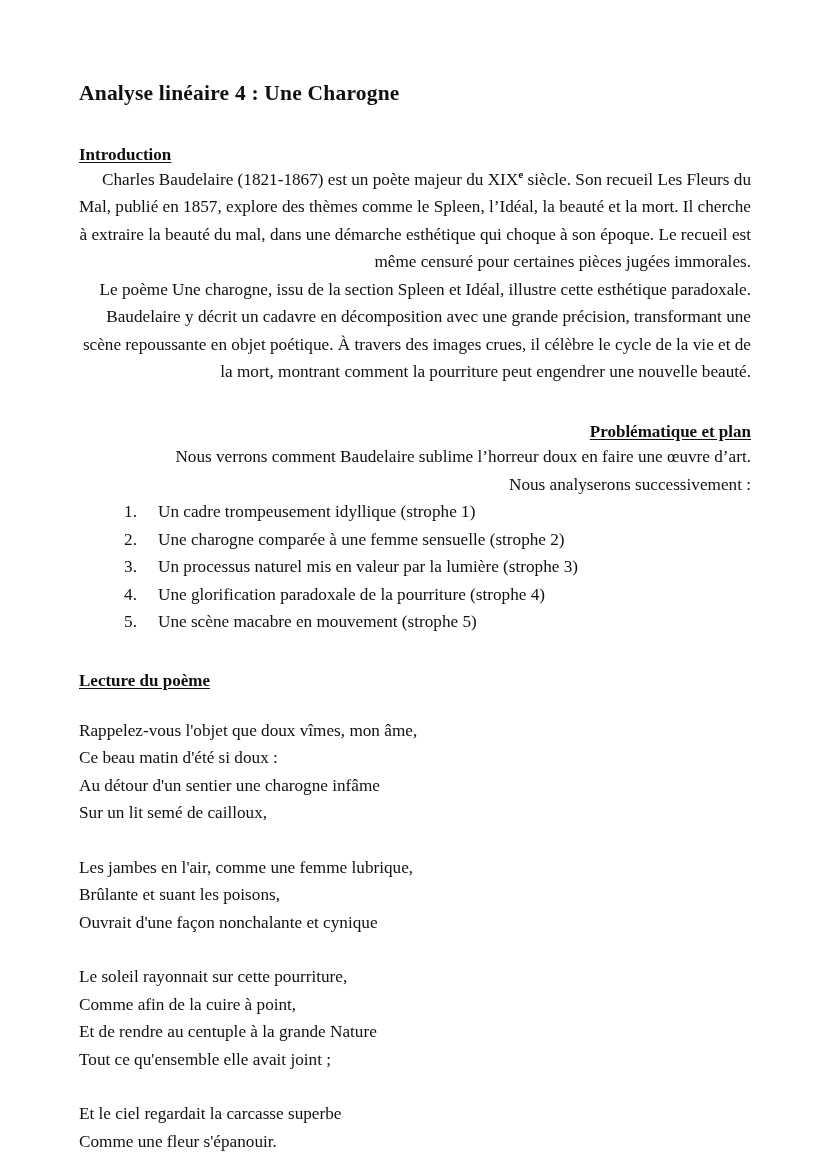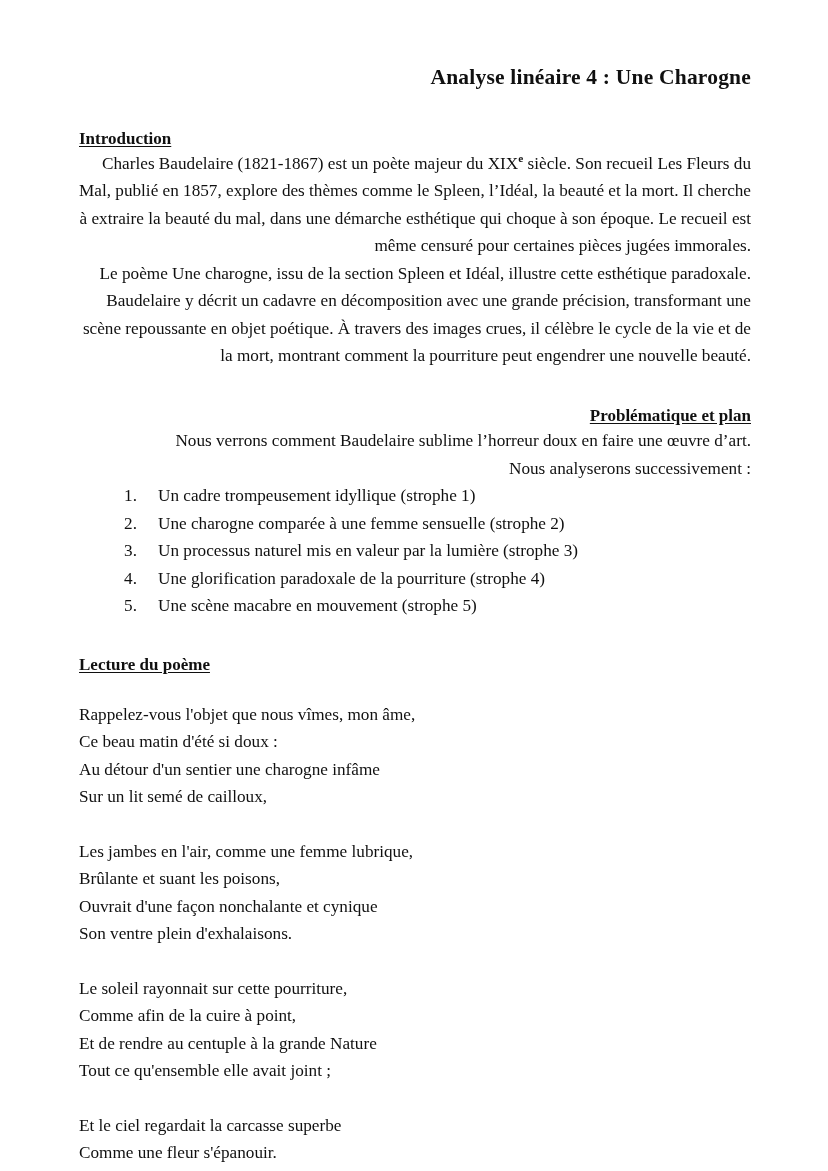--- a/index.html
+++ b/index.html
@@ -25,24 +25,24 @@
   .content {
     position: absolute;
     left: 79px;
     top: 0;
     width: 672px;
   }
 
   
   .doc-title {
     margin: 0;
-    padding-top: 64px;
+    padding-top: 80px;
     font-size: 21.5px;
     font-weight: bold;
-    text-align: right;
+    text-align: left;
     letter-spacing: 0.2px;
     line-height: 1.25;
   }
 
   
   .section-heading {
     margin: 0;
     font-size: 17px;
     font-weight: bold;
     text-decoration: underline;
@@ -143,31 +143,30 @@
       </li>
       <li>
         <span class="num">5.</span>
         <span>Une scène macabre en mouvement (strophe 5)</span>
       </li>
     </ol>
 
     <h2 class="section-heading h-lecture">Lecture du poème</h2>
 
     <div class="stanza stanza-1">
-      <span class="verse">Rappelez-vous l'objet que nous vîmes, mon âme,</span>
+      <span class="verse">Rappelez-vous l'objet que doux vîmes, mon âme,</span>
       <span class="verse">Ce beau matin d'été si doux :</span>
       <span class="verse">Au détour d'un sentier une charogne infâme</span>
       <span class="verse">Sur un lit semé de cailloux,</span>
     </div>
 
     <div class="stanza stanza-2">
       <span class="verse">Les jambes en l'air, comme une femme lubrique,</span>
       <span class="verse">Brûlante et suant les poisons,</span>
       <span class="verse">Ouvrait d'une façon nonchalante et cynique</span>
-      <span class="verse">Son ventre plein d'exhalaisons.</span>
     </div>
 
     <div class="stanza stanza-3">
       <span class="verse">Le soleil rayonnait sur cette pourriture,</span>
       <span class="verse">Comme afin de la cuire à point,</span>
       <span class="verse">Et de rendre au centuple à la grande Nature</span>
       <span class="verse">Tout ce qu'ensemble elle avait joint ;</span>
     </div>
 
     <div class="stanza stanza-4">

